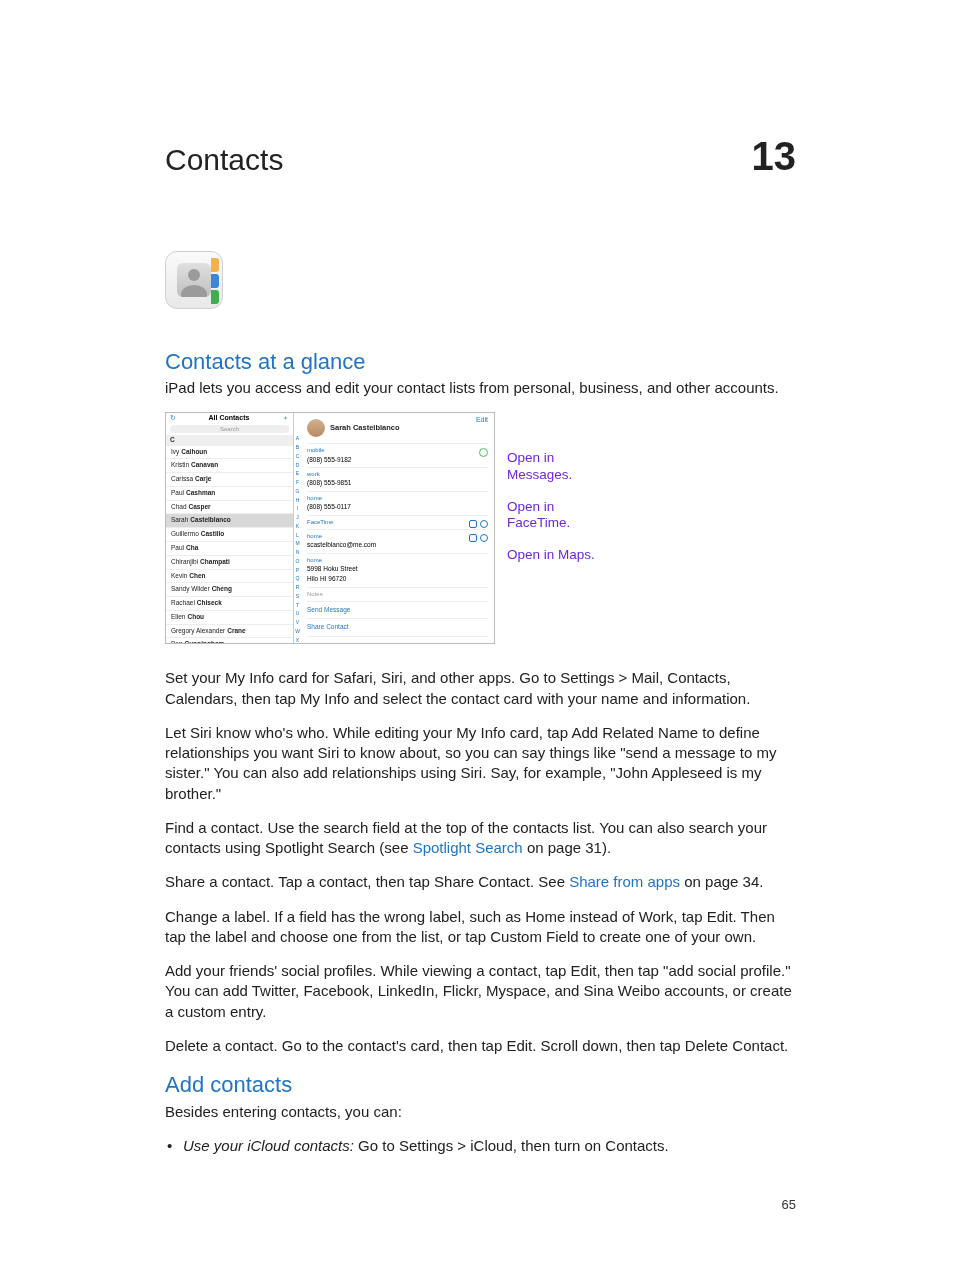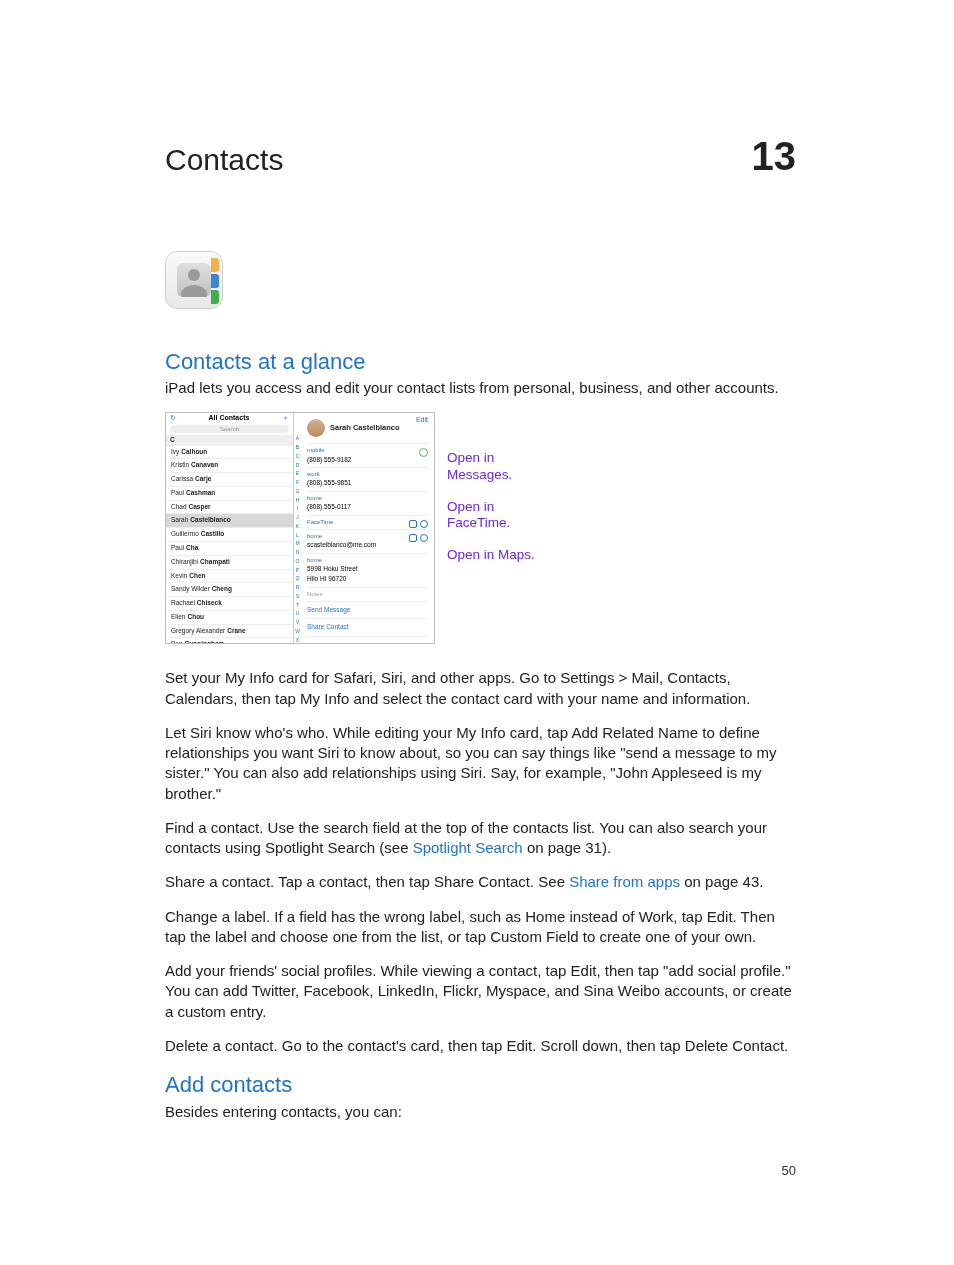--- a/index.html
+++ b/index.html
@@ -42,21 +42,21 @@
   .app-icon .tabs span:nth-child(2){background:#3b86d6;}
   .app-icon .tabs span:nth-child(3){background:#3fae4f;}
 
   
   .section-heading { color:#1f74c4; font-size:22px; font-weight:400; margin-top:10px; margin-bottom:2px;}
   .lead { color:#222; margin-bottom:14px; }
 
   
   .figure-row { display:flex; align-items:flex-start; gap:12px; margin: 8px 0 24px 0;}
   .mock {
-    width: 270px; height: 232px; border:1px solid #bbb; background:#fff; font-size:7px;
+    width: 330px; height: 232px; border:1px solid #bbb; background:#fff; font-size:7px;
     display:flex; overflow:hidden;
   }
   .mock .left { width:128px; border-right:1px solid #ccc; display:flex; flex-direction:column;}
   .mock .left-header{ height:14px; display:flex; align-items:center; justify-content:space-between; padding:0 4px; color:#1f74c4;}
   .mock .left-header .title{ color:#000; font-weight:600; font-size:7px;}
   .mock .search{ margin:2px 4px; height:8px; border-radius:4px; background:#eee; font-size:6px; color:#999; text-align:center; line-height:8px;}
   .mock .section-letter{ background:#efefef; padding:1px 4px; font-weight:600; font-size:6.5px;}
   .mock .contact-row{ padding:2px 5px; border-bottom:1px solid #eee; font-size:6.5px; display:flex; gap:2px;}
   .mock .contact-row .ln{font-weight:600;}
   .mock .contact-row.selected{ background:#d8d8d8;}
@@ -264,30 +264,31 @@
 <div class="para">
   <span class="bold">Set your My Info card for Safari, Siri, and other apps.</span><span> Go to Settings &gt; Mail, Contacts, Calendars, then tap My Info and select the contact card with your name and information.</span>
 </div>
 <div class="para">
   <span class="bold">Let Siri know who's who.</span><span> While editing your My Info card, tap Add Related Name to define relationships you want Siri to know about, so you can say things like "send a message to my sister." You can also add relationships using Siri. Say, for example, "John Appleseed is my brother."</span>
 </div>
 <div class="para">
   <span class="bold">Find a contact.</span><span> Use the search field at the top of the contacts list. You can also search your contacts using Spotlight Search (see </span><a class="link">Spotlight Search</a><span> on page 31).</span>
 </div>
 <div class="para">
-  <span class="bold">Share a contact.</span><span> Tap a contact, then tap Share Contact. See </span><a class="link">Share from apps</a><span> on page 43.</span>
+  <span class="bold">Share a contact.</span><span> Tap a contact, then tap Share Contact. See </span><a class="link">Share from apps</a><span> on page 34.</span>
 </div>
 <div class="para">
   <span class="bold">Change a label.</span><span> If a field has the wrong label, such as Home instead of Work, tap Edit. Then tap the label and choose one from the list, or tap Custom Field to create one of your own.</span>
 </div>
 <div class="para">
   <span class="bold">Add your friends' social profiles.</span><span> While viewing a contact, tap Edit, then tap "add social profile." You can add Twitter, Facebook, LinkedIn, Flickr, Myspace, and Sina Weibo accounts, or create a custom entry.</span>
 </div>
 <div class="para">
   <span class="bold">Delete a contact.</span><span> Go to the contact's card, then tap Edit. Scroll down, then tap Delete Contact.</span>
 </div>
 
 <div class="section-heading">Add contacts</div>
 <div class="lead">Besides entering contacts, you can:</div>
 <ul class="bullets" id="bullets">
+    <li><span class="ital">Use your iCloud contacts:</span><span>  Go to Settings &gt; iCloud, then turn on Contacts.</span></li>
   </ul>
 
-<div class="page-num">50</div>
+<div class="page-num">65</div>
 
 </body></html>

